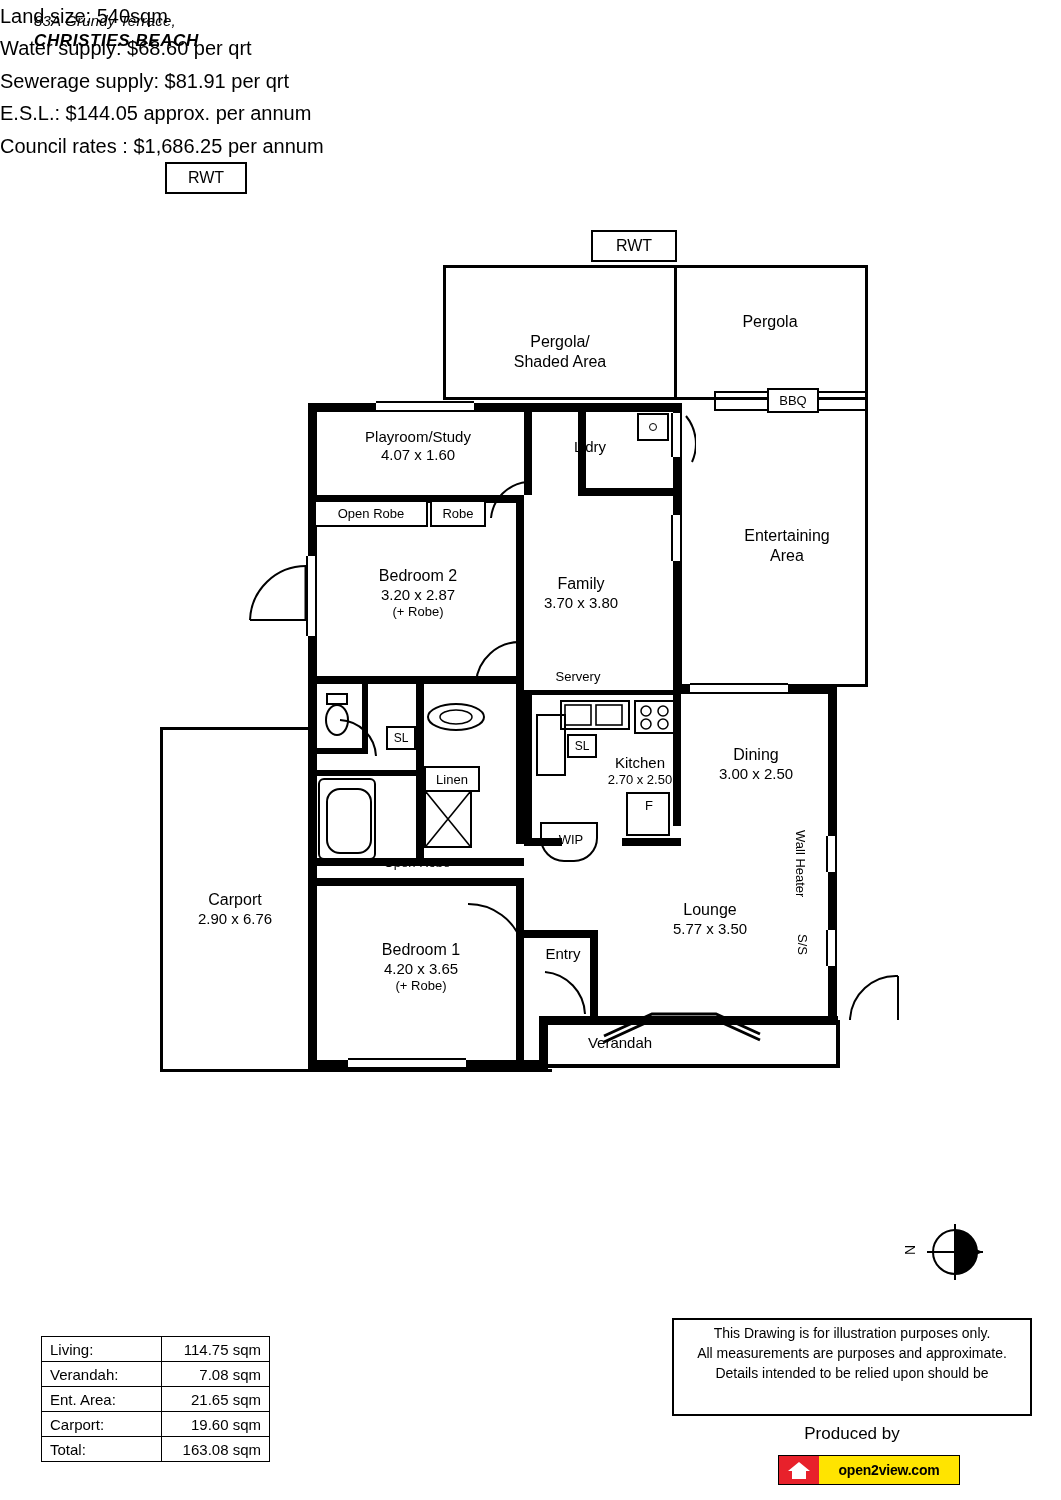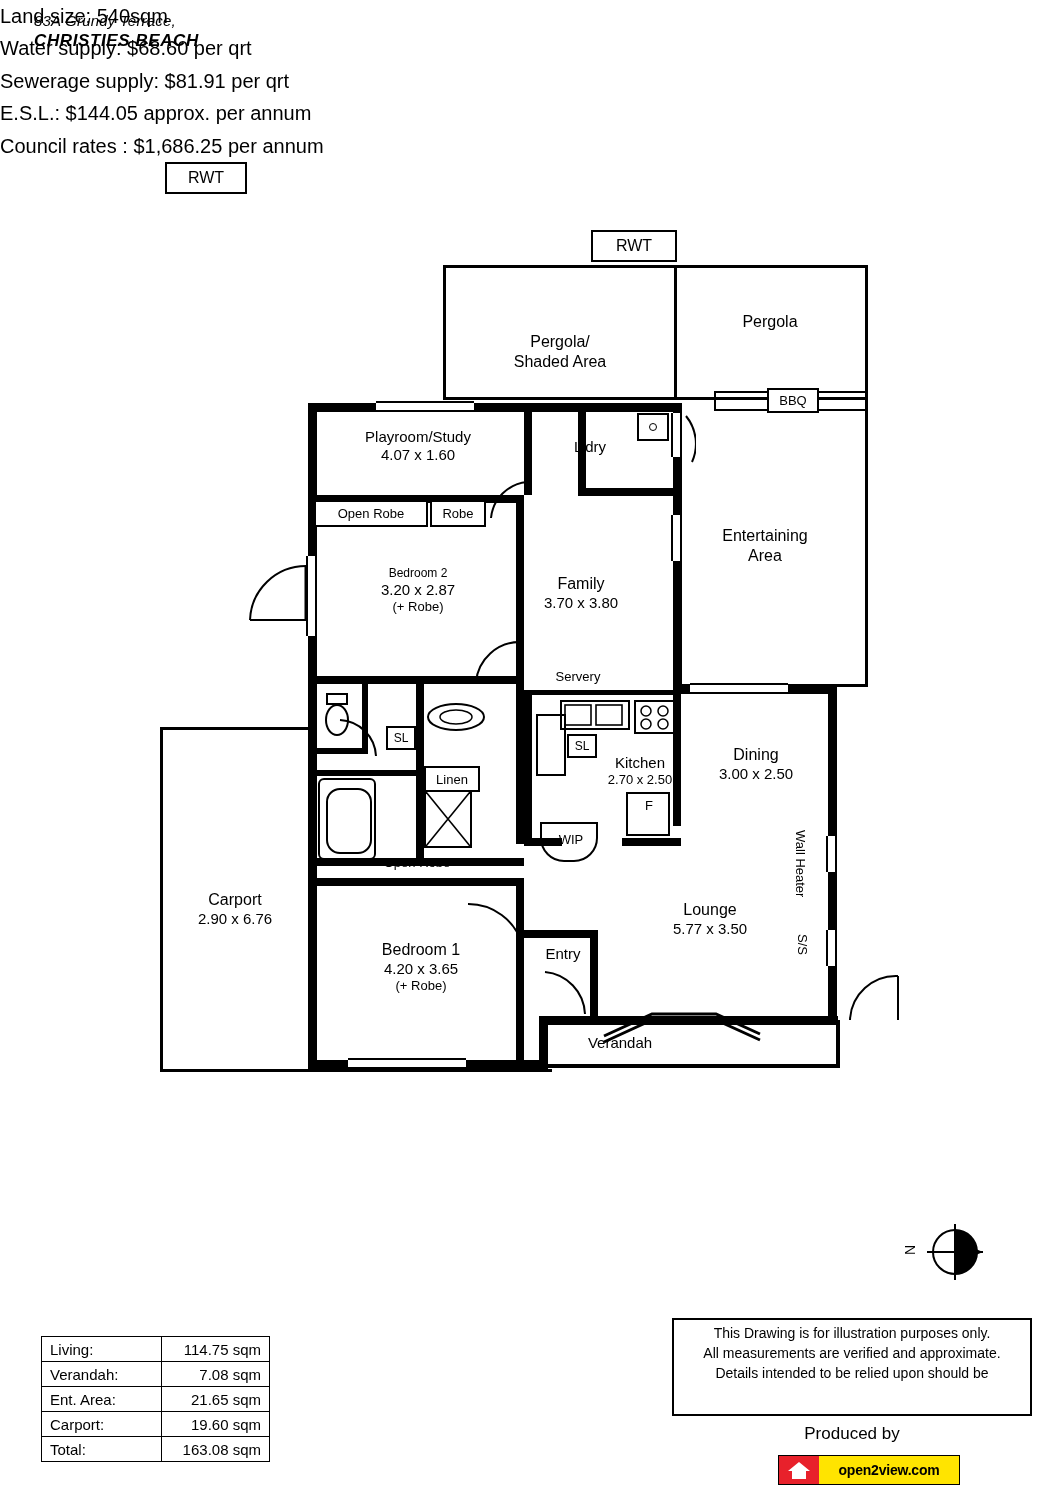--- a/index.html
+++ b/index.html
@@ -245,30 +245,30 @@
 
 <div class="room-label" style="left:318px; top:428px; width:200px;">
   <span class="nm">Playroom/Study</span>
   <span class="dim">4.07 x 1.60</span>
 </div>
 
 <div class="room-label" style="left:545px; top:438px; width:90px;">
   <span class="nm">L'dry</span>
 </div>
 
-<div class="room-label" style="left:690px; top:526px; width:150px; font-size:16px;">
+<div class="room-label" style="left:712px; top:526px; width:150px; font-size:16px;">
   <span class="nm">Entertaining</span>
   <span class="nm">Area</span>
 </div>
 
 <div class="chip" style="left:314px; top:500px; width:114px; height:27px;">Open Robe</div>
 <div class="chip" style="left:430px; top:500px; width:56px; height:27px;">Robe</div>
 
 <div class="room-label" style="left:318px; top:566px; width:200px;">
-  <span class="nm" style="font-size:12px;">Bedroom 2</span>
+  <span class="nm" style="font-size:16px;">Bedroom 2</span>
   <span class="dim">3.20 x 2.87</span>
   <span class="dim small">(+ Robe)</span>
 </div>
 
 <div class="room-label" style="left:496px; top:574px; width:170px;">
   <span class="nm" style="font-size:16px;text-align:center;">Family</span>
   <span class="dim">3.70 x 3.80</span>
 </div>
 
 <div class="nolabel" style="left:528px; top:669px; width:100px;">Servery</div>
@@ -351,21 +351,21 @@
     <path d="M50,8 A22,22 0 0 1 50,52 Z" fill="#000"></path>
     <line x1="50" y1="2" x2="50" y2="58" stroke="#000" stroke-width="2"></line>
     <line x1="22" y1="30" x2="78" y2="30" stroke="#000" stroke-width="2"></line>
     <polygon points="78,30 66,25 66,35" fill="#000"></polygon>
   </svg>
   <div style="position:absolute; left:0px; top:20px; font-size:14px; transform:rotate(-90deg);">N</div>
 </div>
 
 <div id="disclaimer">
   <div>This Drawing is for illustration purposes only.</div>
-  <div>All measurements are verified and  approximate.</div>
+  <div>All measurements are purposes and  approximate.</div>
   <div>Details intended to be relied upon should be</div>
 </div>
 <div id="producedby">Produced by</div>
 <div id="logo">
   <div class="mark">
     <svg width="24" height="20" viewBox="0 0 24 20">
       <polygon points="12,2 23,11 19,11 19,19 5,19 5,11 1,11" fill="#fff"></polygon>
     </svg>
   </div>
   <div class="txt">open2view.com</div>

